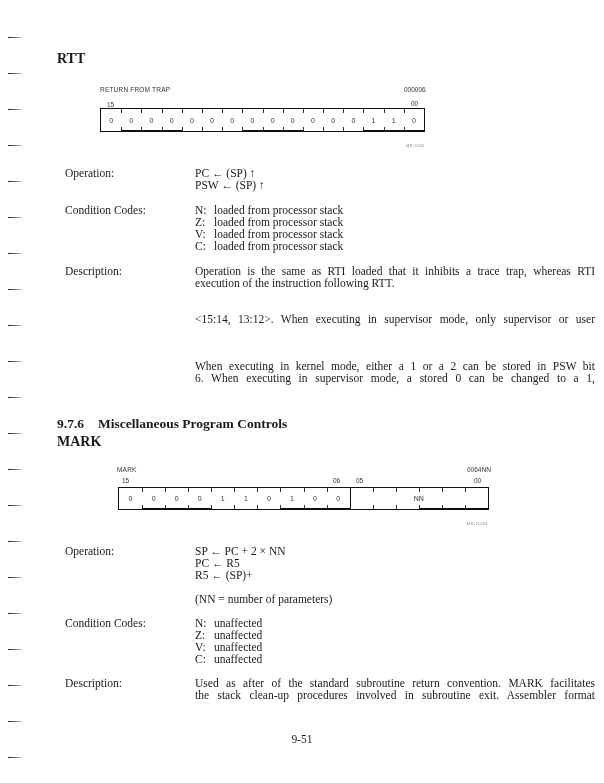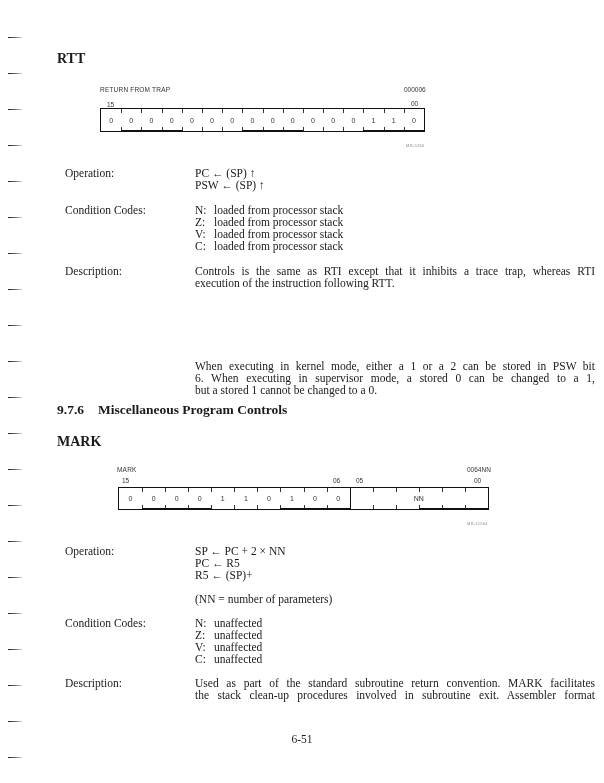--- a/index.html
+++ b/index.html
@@ -131,32 +131,32 @@
 <div class="field-label" style="top:204px;">Condition Codes:</div>
 <div class="field-body" style="top:204px;">
   <div class="cc-row"><span class="cc-key">N:</span><span>loaded from processor stack</span></div>
   <div class="cc-row"><span class="cc-key">Z:</span><span>loaded from processor stack</span></div>
   <div class="cc-row"><span class="cc-key">V:</span><span>loaded from processor stack</span></div>
   <div class="cc-row"><span class="cc-key">C:</span><span>loaded from processor stack</span></div>
 </div>
 
 <div class="field-label" style="top:265px;">Description:</div>
 <div class="para" style="top:265px;">
-  <span>Controls is the same as RTI except that it inhibits a trace trap, whereas RTI</span>
+  <span>Operation is the same as RTI loaded that it inhibits a trace trap, whereas RTI</span>
   <span class="last">execution of the instruction following RTT.</span>
 </div>
 <div class="para" style="top:313px;">
+  <span>&lt;15:14, 13:12&gt;. When executing in supervisor mode, only supervisor or user</span>
 </div>
 <div class="para" style="top:360px;">
   <span>When executing in kernel mode, either a 1 or a 2 can be stored in PSW bit</span>
   <span>6. When executing in supervisor mode, a stored 0 can be changed to a 1,</span>
-  <span class="last">but a stored 1 cannot be changed to a 0.</span>
-</div>
-
-<div class="h-sect" style="top:402px;">
+</div>
+
+<div class="h-sect" style="top:416px;">
   <span>9.7.6</span><span style="display:inline-block;width:14px;"></span><span>Miscellaneous Program Controls</span>
 </div>
 
 <div class="h-inst" style="top:434px;">MARK</div>
 
 <div>
   <div class="reg-title" style="left:117px; top:466px;">MARK</div>
   <div class="reg-code" style="left:467px; top:466px;">0064NN</div>
   <div class="reg-bitlbl" style="left:122px; top:477px;">15</div>
   <div class="reg-bitlbl" style="left:333px; top:477px;">06</div>
@@ -223,17 +223,17 @@
 <div class="field-label" style="top:617px;">Condition Codes:</div>
 <div class="field-body" style="top:617px;">
   <div class="cc-row"><span class="cc-key">N:</span><span>unaffected</span></div>
   <div class="cc-row"><span class="cc-key">Z:</span><span>unaffected</span></div>
   <div class="cc-row"><span class="cc-key">V:</span><span>unaffected</span></div>
   <div class="cc-row"><span class="cc-key">C:</span><span>unaffected</span></div>
 </div>
 
 <div class="field-label" style="top:677px;">Description:</div>
 <div class="para" style="top:677px;">
-  <span>Used as part of the standard subroutine return convention. MARK facilitates</span>
+  <span>Used as after of the standard subroutine return convention. MARK facilitates</span>
   <span>the stack clean-up procedures involved in subroutine exit. Assembler format</span>
 </div>
 
-<div class="page-num">6-51</div>
+<div class="page-num">9-51</div>
 
 </body></html>

